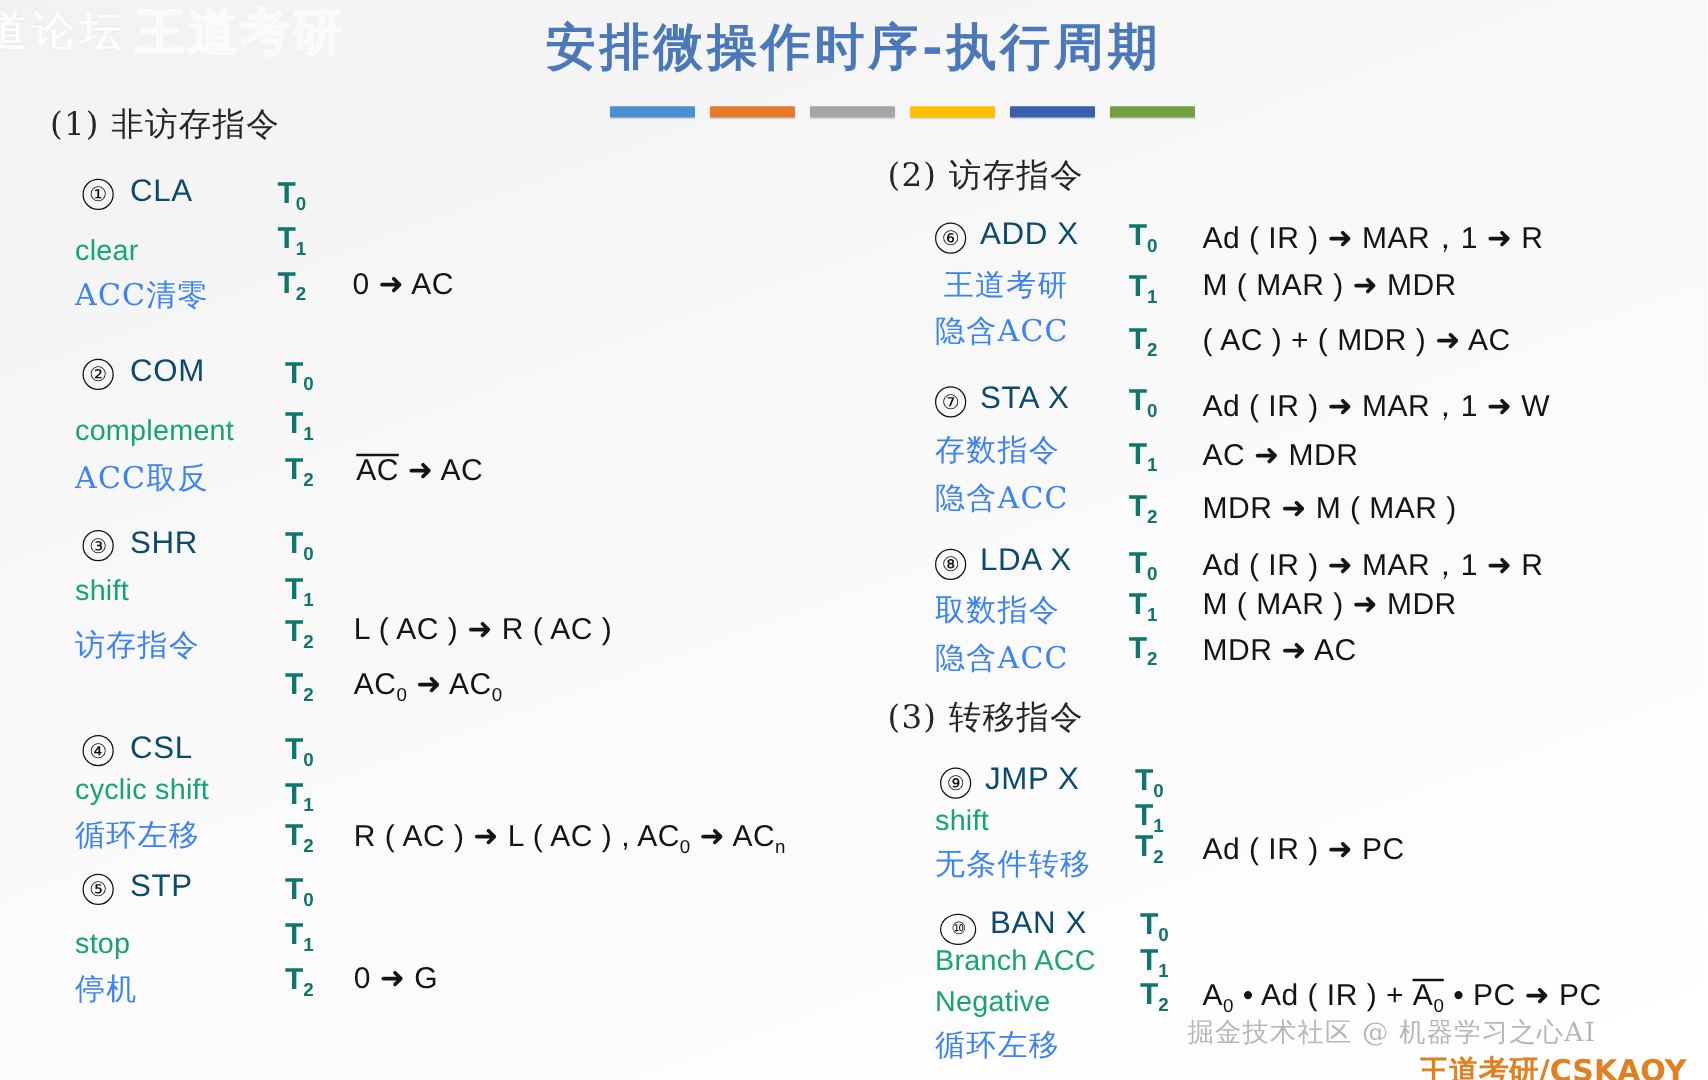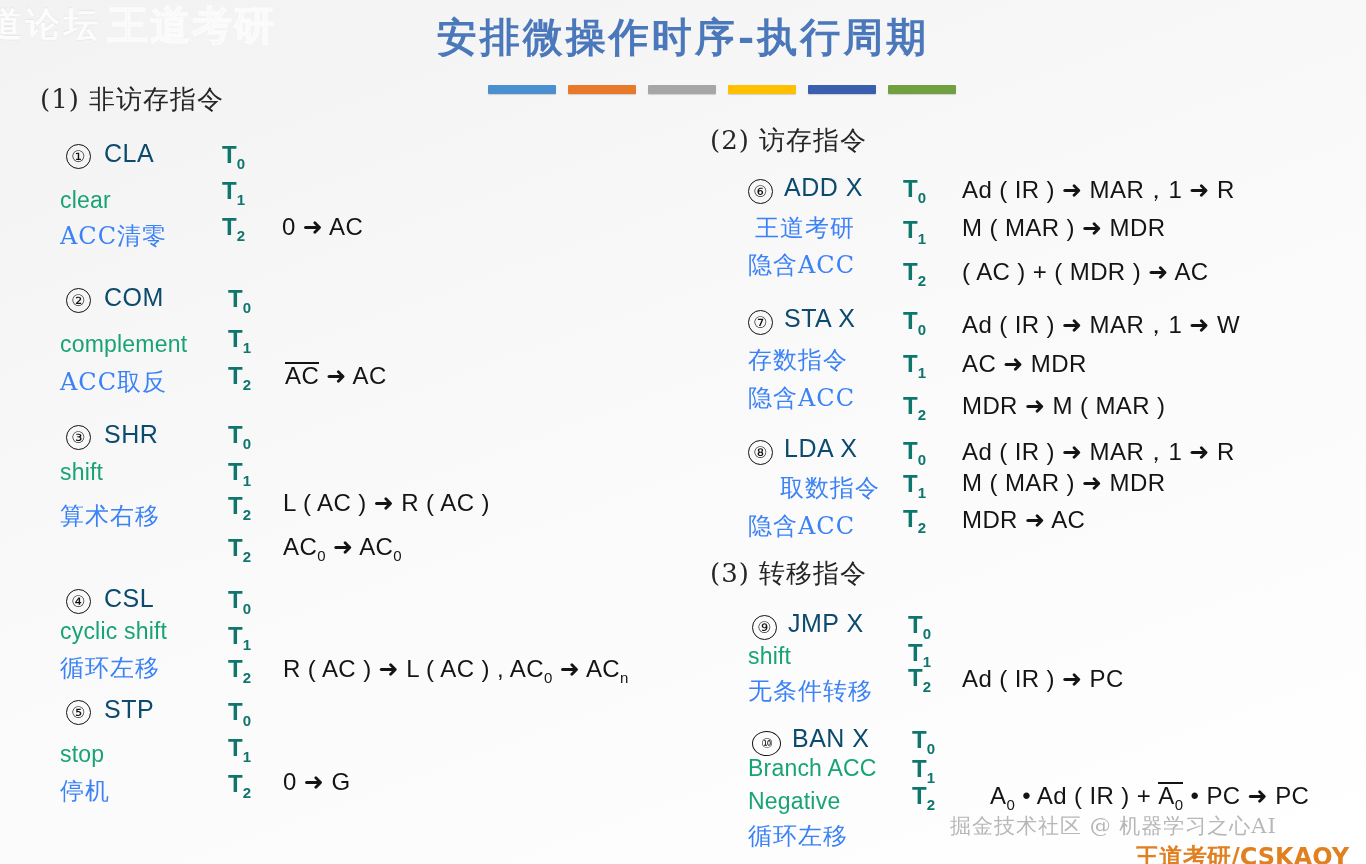--- a/index.html
+++ b/index.html
@@ -141,21 +141,21 @@
   <div class="expr" style="left:285px; top:362px;">
     <span class="ovl">AC</span>
     <span>➜ AC</span>
   </div>
 </div>
 
 <div class="blk">
   <div class="idx" style="left:66px;  top:419px;"><span class="circ">③</span></div>
   <div class="mnem" style="left:104px; top:420px;">SHR</div>
   <div class="en" style="left:60px;  top:459px;">shift</div>
-  <div class="cn" style="left:60px;  top:500px;">算术右移</div>
+  <div class="cn" style="left:60px;  top:500px;">访存指令</div>
   <div class="tlab" style="left:228px; top:421px;">T<sub>0</sub></div>
   <div class="tlab" style="left:228px; top:458px;">T<sub>1</sub></div>
   <div class="tlab" style="left:228px; top:492px;">T<sub>2</sub></div>
   <div class="expr" style="left:283px; top:489px;">L ( AC ) ➜ R ( AC )</div>
   <div class="tlab" style="left:228px; top:534px;">T<sub>2</sub></div>
   <div class="expr" style="left:283px; top:533px;">
     <span>AC</span><sub>0</sub><span> ➜ AC</span><sub>0</sub>
   </div>
 </div>
 
@@ -207,21 +207,21 @@
   <div class="tlab" style="left:903px; top:350px;">T<sub>1</sub></div>
   <div class="tlab" style="left:903px; top:392px;">T<sub>2</sub></div>
   <div class="expr" style="left:962px; top:309px;">Ad ( IR ) ➜ MAR，1 ➜ W</div>
   <div class="expr" style="left:962px; top:350px;">AC ➜ MDR</div>
   <div class="expr" style="left:962px; top:392px;">MDR ➜ M ( MAR )</div>
 </div>
 
 <div class="blk">
   <div class="idx" style="left:748px; top:434px;"><span class="circ">⑧</span></div>
   <div class="mnem" style="left:784px; top:434px;">LDA  X</div>
-  <div class="cn" style="left:780px; top:472px;">取数指令</div>
+  <div class="cn" style="left:748px; top:472px;">取数指令</div>
   <div class="cn" style="left:748px; top:510px;">隐含ACC</div>
   <div class="tlab" style="left:903px; top:437px;">T<sub>0</sub></div>
   <div class="tlab" style="left:903px; top:470px;">T<sub>1</sub></div>
   <div class="tlab" style="left:903px; top:505px;">T<sub>2</sub></div>
   <div class="expr" style="left:962px; top:436px;">Ad ( IR ) ➜ MAR，1 ➜ R</div>
   <div class="expr" style="left:962px; top:469px;">M ( MAR ) ➜ MDR</div>
   <div class="expr" style="left:962px; top:506px;">MDR ➜ AC</div>
 </div>
 
 <div class="sec-head" style="left:710px; top:556px;">(3) 转移指令</div>
@@ -239,19 +239,19 @@
 
 <div class="blk">
   <div class="idx" style="left:752px; top:724px;"><span class="circ wide">⑩</span></div>
   <div class="mnem" style="left:792px; top:724px;">BAN  X</div>
   <div class="en" style="left:748px; top:755px;">Branch ACC</div>
   <div class="en" style="left:748px; top:788px;">Negative</div>
   <div class="cn" style="left:748px; top:820px;">循环左移</div>
   <div class="tlab" style="left:912px; top:726px;">T<sub>0</sub></div>
   <div class="tlab" style="left:912px; top:755px;">T<sub>1</sub></div>
   <div class="tlab" style="left:912px; top:782px;">T<sub>2</sub></div>
-  <div class="expr" style="left:962px; top:782px;margin-left:28px;">
+  <div class="expr" style="left:962px; top:782px;">
     <span>A</span><sub>0</sub><span> • Ad ( IR ) + </span><span class="ovl"><span>A</span><sub>0</sub></span><span> • PC ➜ PC</span>
   </div>
 </div>
 
 <div class="wm-bottom">掘金技术社区 @ 机器学习之心AI</div>
 <div class="wm-brand">王道考研/CSKAOY</div>
 
 </body></html>

